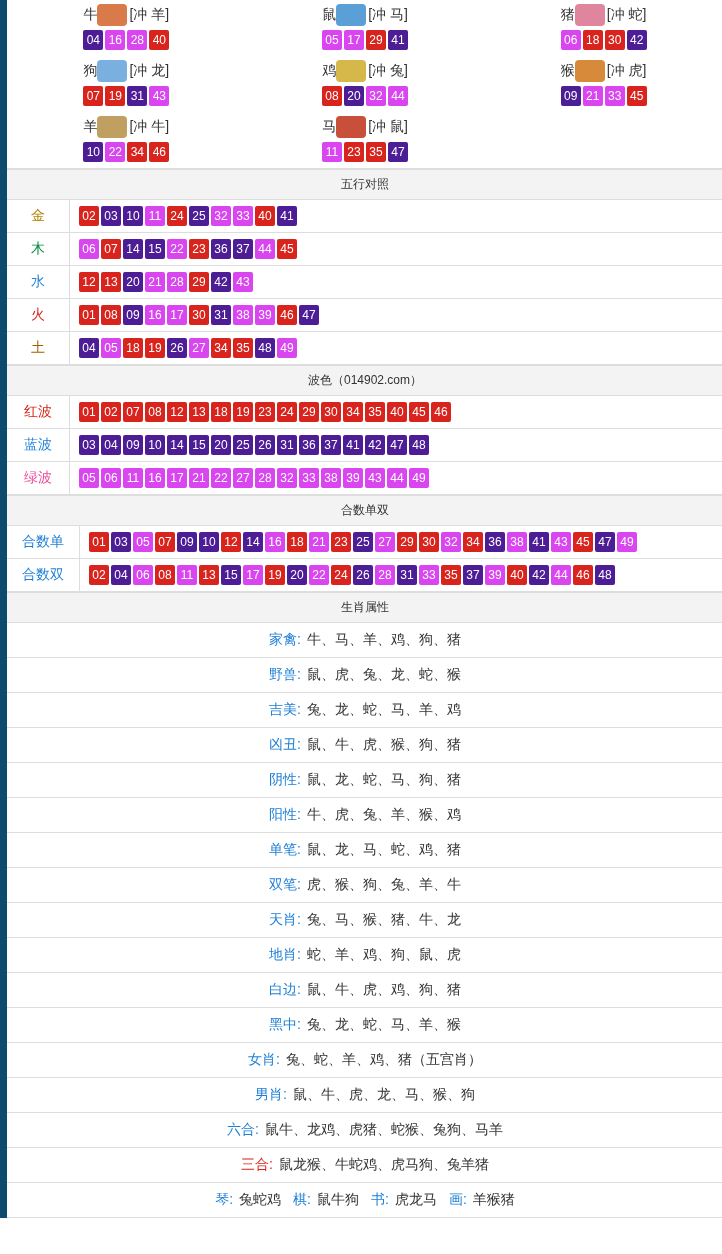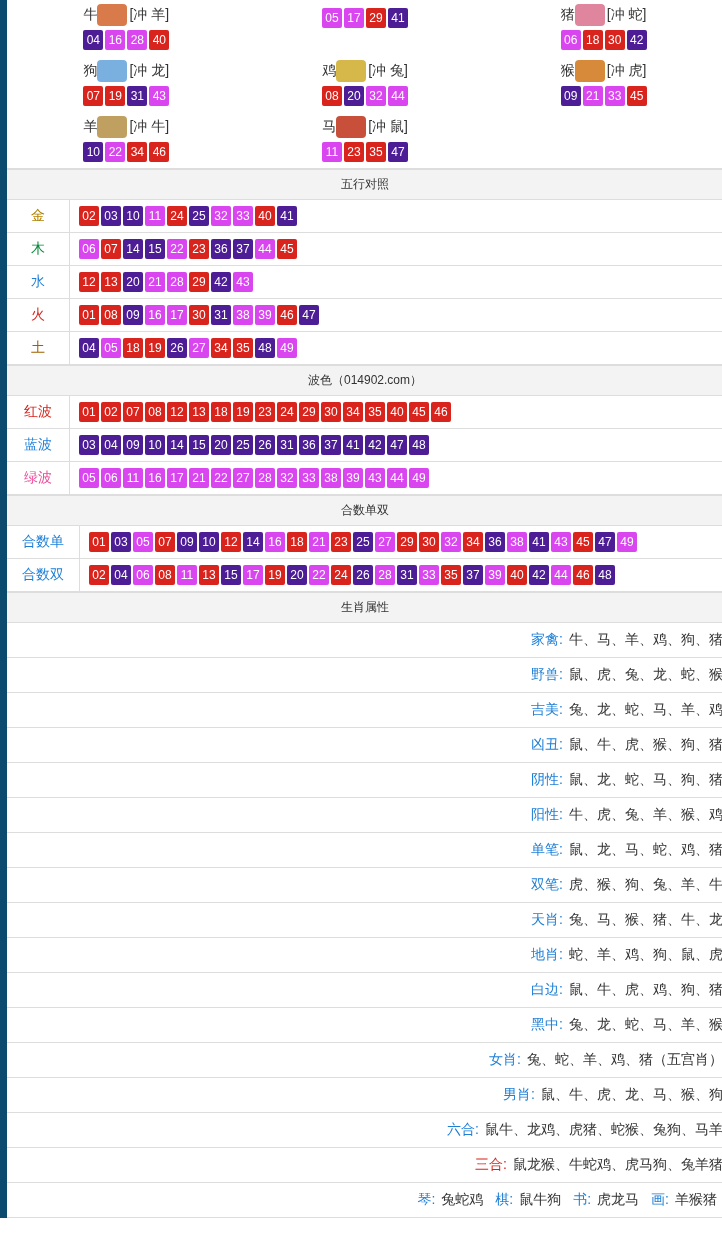--- a/index.html
+++ b/index.html
@@ -11,36 +11,37 @@
   .ztext{color:#333;margin-left:2px}
   .balls{margin-top:4px}
   .ball{display:inline-block;width:20px;height:20px;line-height:20px;color:#fff;font-size:12px;text-align:center;margin:0 1px;border-radius:2px}
   .r{background:#d8241c}.b{background:#4c1d95}.g{background:#d946ef}
   .section-head{background:#f3f3f3;border-top:1px solid #ddd;border-bottom:1px solid #ddd;text-align:center;padding:6px 0;font-size:12px}
   table{width:100%;border-collapse:collapse}
   td{border-bottom:1px solid #ddd;padding:6px 8px;vertical-align:middle}
   td.label{width:46px;border-right:1px solid #ddd;text-align:center}
   .c-gold{color:#b08000}.c-wood{color:#0a8a3f}.c-water{color:#1e7fd6}.c-fire{color:#d8241c}.c-earth{color:#a06000}
   .c-red{color:#d8241c}.c-blue{color:#1e7fd6}.c-green{color:#ec4899}
-  .attr-row{border-bottom:1px solid #ddd;text-align:right;padding:8px 0}
+  .attr-row{border-bottom:1px solid #ddd;text-align:center;padding:8px 0}
   .attr-key{color:#1e7fd6;margin-right:6px}
   .attr-key.red{color:#d8241c}
   .attr-val{color:#333}
 </style>
 </head>
 <body>
 
 <div class="wrap">
 
   <div class="zodiac-grid" id="zgrid">
       <div class="zodiac-cell">
         <div><span class="zname">牛</span><span class="zicon" style="background:#d87a4a"></span><span class="ztext">[冲 羊]</span></div>
         <div class="balls"><span class="ball b">04</span><span class="ball g">16</span><span class="ball g">28</span><span class="ball r">40</span></div>
       </div>
       <div class="zodiac-cell">
+        <div><span class="zname">鼠</span><span class="zicon" style="background:#5aa0d6"></span><span class="ztext">[冲 马]</span></div>
         <div class="balls"><span class="ball g">05</span><span class="ball g">17</span><span class="ball r">29</span><span class="ball b">41</span></div>
       </div>
       <div class="zodiac-cell">
         <div><span class="zname">猪</span><span class="zicon" style="background:#e0859e"></span><span class="ztext">[冲 蛇]</span></div>
         <div class="balls"><span class="ball g">06</span><span class="ball r">18</span><span class="ball r">30</span><span class="ball b">42</span></div>
       </div>
       <div class="zodiac-cell">
         <div><span class="zname">狗</span><span class="zicon" style="background:#7ab0e0"></span><span class="ztext">[冲 龙]</span></div>
         <div class="balls"><span class="ball r">07</span><span class="ball r">19</span><span class="ball b">31</span><span class="ball g">43</span></div>
       </div>

